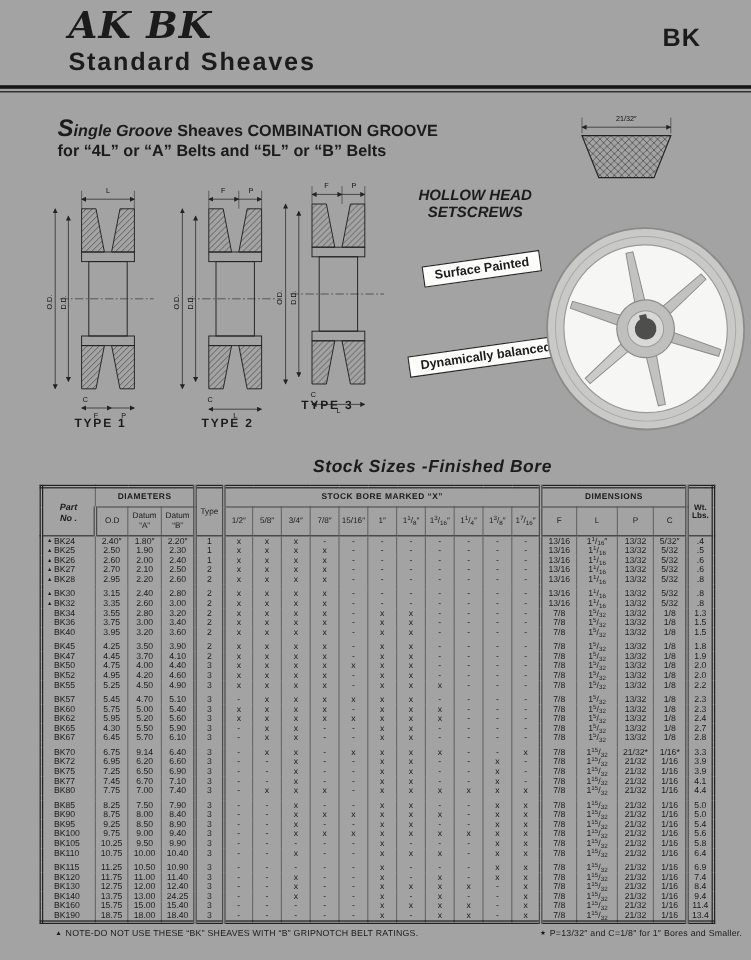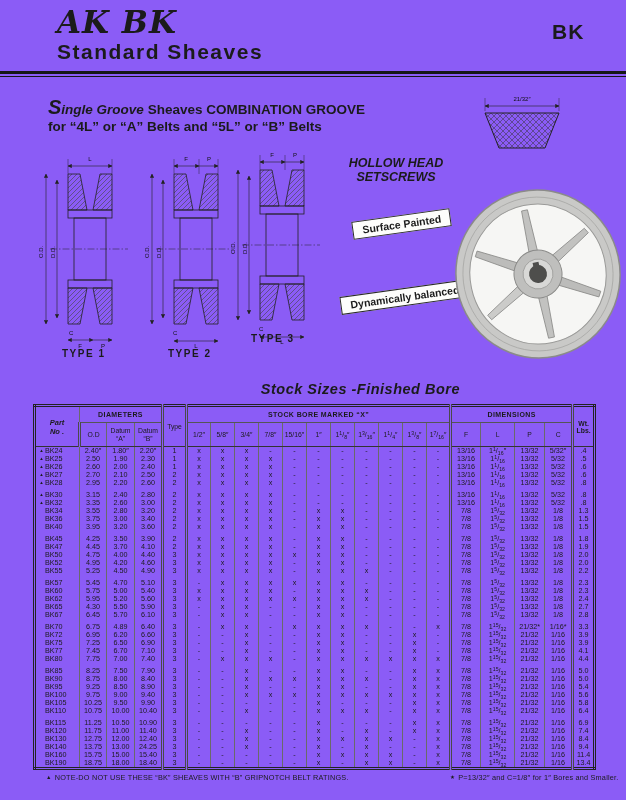--- a/index.html
+++ b/index.html
@@ -1,16 +1,16 @@
 <!DOCTYPE html>
 <html><head>
 <meta charset="utf-8">
 <style>
   html,body{margin:0;padding:0;background:#e8e8e8;}
-  .page{position:relative;width:626px;height:800px;margin:0 auto;background:#8b5cf6;
+  .page{position:relative;width:626px;height:800px;margin:0 auto;background:#a3a3a3;
         font-family:"Liberation Sans",sans-serif;color:#1b1b1b;overflow:hidden;}
   
   .brand{position:absolute;left:57px;top:4px;font-family:"DejaVu Serif",serif;
          font-style:italic;font-weight:bold;font-size:31px;letter-spacing:1px;}
   .title{position:absolute;left:57px;top:40px;font-size:21px;font-weight:bold;letter-spacing:1.5px;}
   .code{position:absolute;left:552px;top:20px;font-size:21px;font-weight:bold;letter-spacing:1px;}
   .rule-a{position:absolute;left:0;top:71px;width:626px;height:3px;background:#171717;}
   .rule-b{position:absolute;left:0;top:76px;width:626px;height:1px;background:#171717;}
   
   .intro{position:absolute;left:48px;top:99px;font-weight:bold;font-size:13.5px;line-height:17px;}
@@ -802,21 +802,21 @@
             <td class=""></td>
             <td class="sep"></td>
             <td></td>
             <td></td>
             <td></td>
             <td class="sep"></td>
           </tr>
           <tr>
             <td class="part"><span class="tri"></span>BK70</td>
             <td>6.75</td>
-            <td>4.89</td>
+            <td>9.14</td>
             <td>6.40</td>
             <td class="sep">3</td>
             <td class="sep">-</td>
             <td class="">x</td>
             <td class="">x</td>
             <td class="">-</td>
             <td class="">x</td>
             <td class="">x</td>
             <td class="">x</td>
             <td class="">x</td>

